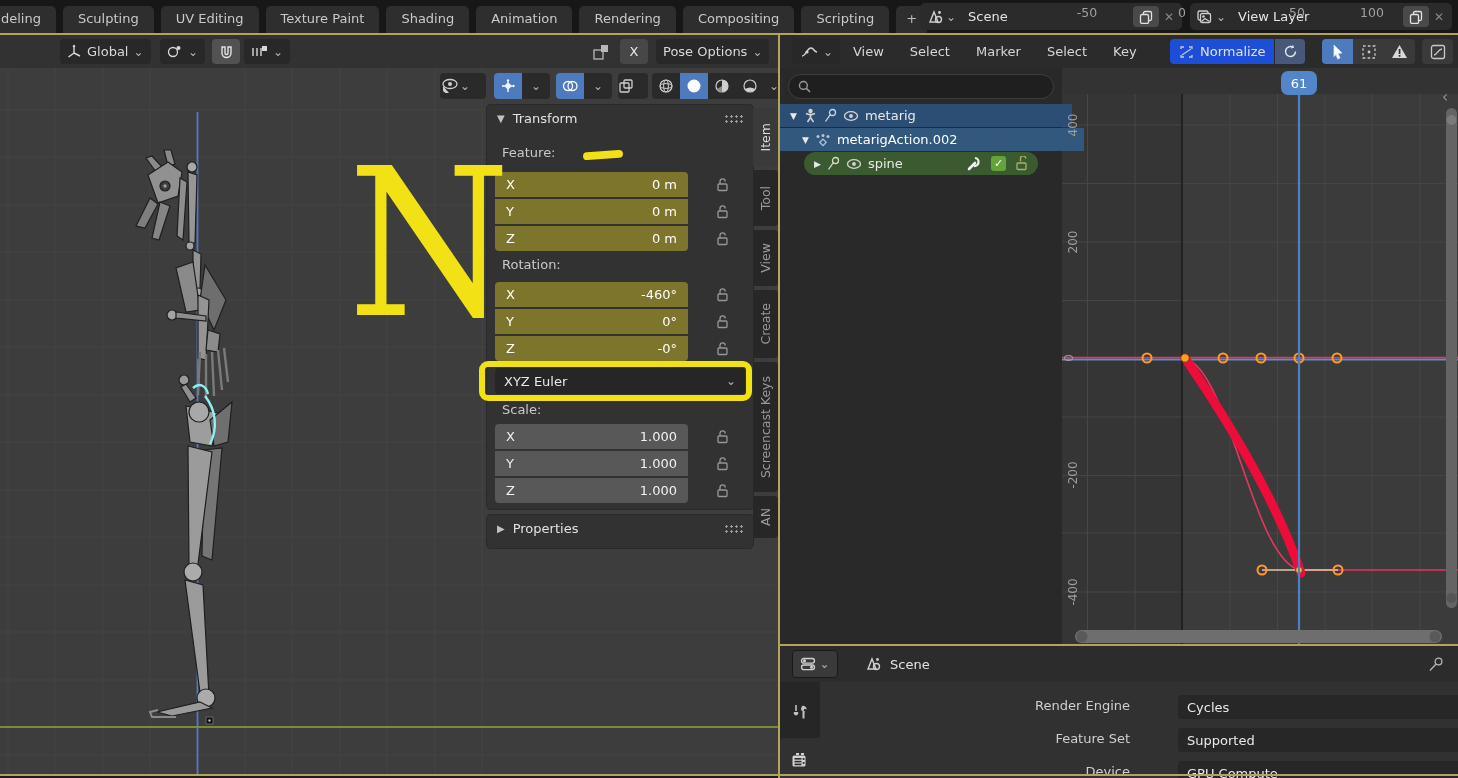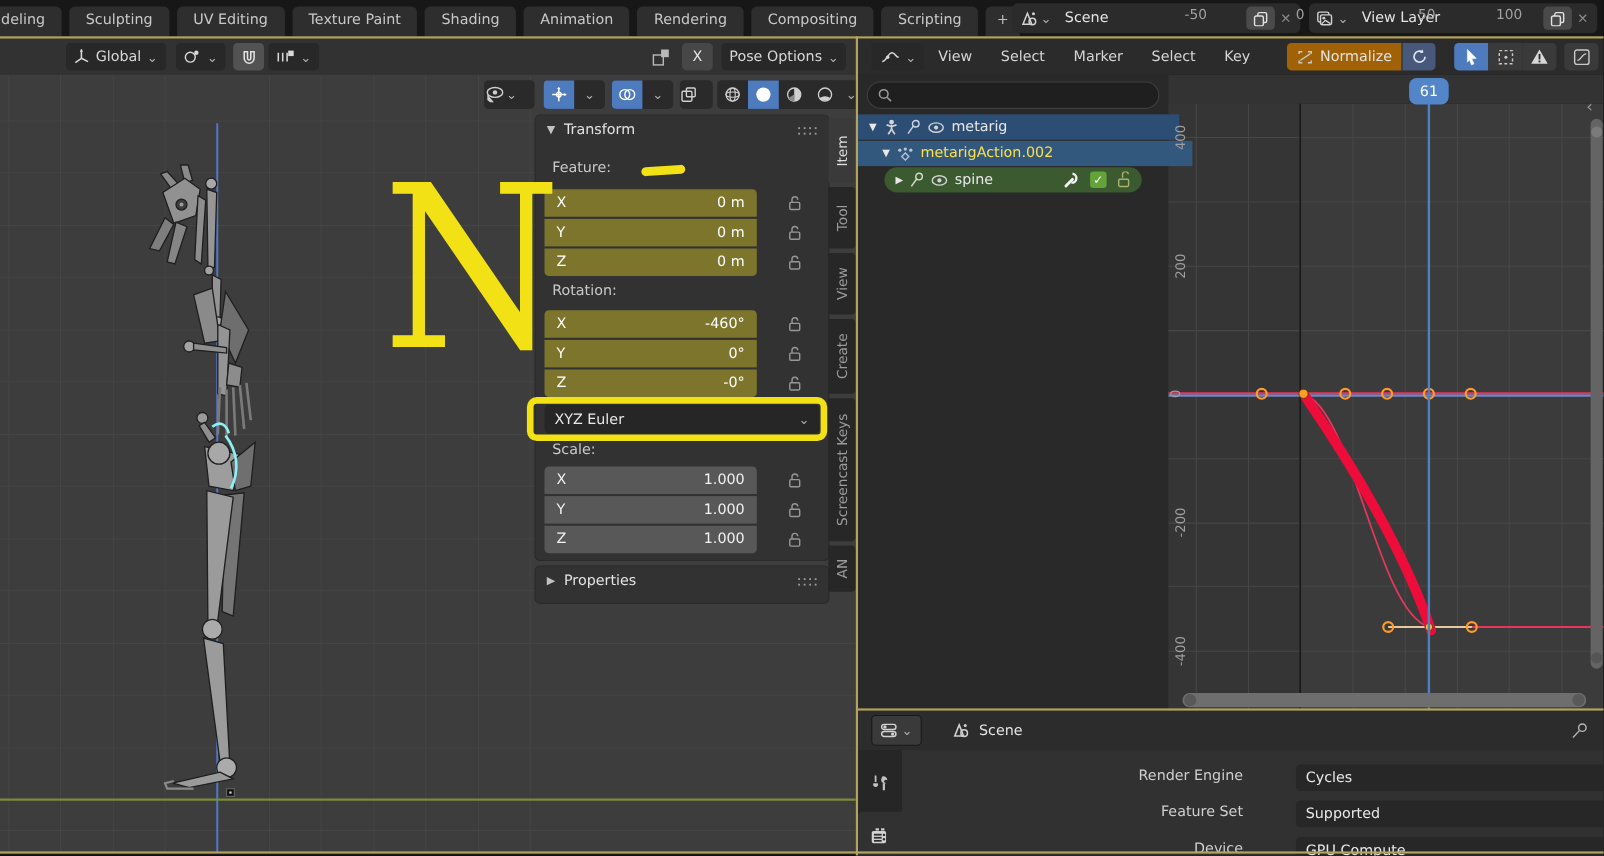--- a/index.html
+++ b/index.html
@@ -49,21 +49,21 @@
            display:flex;align-items:center;justify-content:center;}
   .sidetab span{writing-mode:vertical-rl;transform:rotate(180deg);white-space:nowrap;font-size:12.5px;}
   .sidetab.active{background:#3a3a3a;color:#dedede;}
   .marker-stroke{background:#f2e114;border-radius:5px;}
   .bigN{color:#f2e114;font-family:"DejaVu Serif","Liberation Serif",serif;font-size:206px;line-height:0.74;transform:scaleX(0.9);transform-origin:left top;}
   .hl-rect{border:6px solid #f2e114;border-radius:9px;z-index:20;}
 
   
   .ge-header{left:780px;top:35px;width:678px;height:33px;background:#2b2b2b;z-index:5;}
   .menu{color:#d6d6d6;padding:0 13px;}
-  .normpill{background:#a16207;border-radius:4px 0 0 4px;height:25px;display:flex;align-items:center;gap:6px;padding:0 9px;color:#e2e2e2;}
+  .normpill{background:#1d4ed8;border-radius:4px 0 0 4px;height:25px;display:flex;align-items:center;gap:6px;padding:0 9px;color:#e2e2e2;}
   .refbtn{background:#47587a;border-radius:0 4px 4px 0;height:25px;width:30px;display:flex;align-items:center;justify-content:center;margin-left:1px;}
   .ge-chan{left:780px;top:68px;width:282px;height:578px;background:#292929;z-index:3;}
   .searchbox{position:absolute;left:8px;top:6px;width:266px;height:25px;background:#1f1f1f;border:1px solid #3e3e3e;border-radius:13px;display:flex;align-items:center;gap:6px;padding:0 9px;box-sizing:border-box;}
   .chrow{position:absolute;left:0;width:282px;height:23px;display:flex;align-items:center;gap:6px;color:#e8e8e8;}
   .ge-ruler{left:1062px;top:68px;width:396px;height:26px;background:#333333;z-index:4;}
   .rlabel{position:absolute;top:5px;color:#a0a0a0;font-size:12.5px;transform:translateX(-50%);}
   .framebadge{position:absolute;left:1281px;top:71px;width:36px;height:24px;background:#5286c8;border-radius:7px;color:#fff;
               display:flex;align-items:center;justify-content:center;z-index:8;font-size:13px;}
   .vlabel{position:absolute;color:#9e9e9e;font-size:12px;transform:translate(-50%,-50%) rotate(-90deg);z-index:4;}
 
@@ -571,21 +571,21 @@
       <span>metarig</span>
     </div>
     <div class="chrow" style="top:60px;background:#33587e;padding-left:22px;">
       <span style="font-size:9px;color:#e8e8e8;">▼</span>
       <svg width="16" height="14" viewBox="0 0 16 14">
         <circle cx="3" cy="3.5" r="1.5" fill="#b9c6d6"></circle>
         <circle cx="8" cy="2.5" r="1.5" fill="#b9c6d6"></circle>
         <circle cx="13" cy="3.5" r="1.5" fill="#b9c6d6"></circle>
         <rect x="5.7" y="7" width="4.6" height="4.6" transform="rotate(45 8 9.3)" fill="none" stroke="#b9c6d6" stroke-width="1.2"></rect>
       </svg>
-      <span style="color:#fde047;">metarigAction.002</span>
+      <span style="color:#ffffff;">metarigAction.002</span>
     </div>
     <div class="chrow" style="top:84px;left:24px;width:234px;background:#3b5a30;border-radius:12px;padding-left:10px;box-sizing:border-box;">
       <span style="font-size:9px;color:#e8e8e8;">▶</span>
       <svg width="13" height="15" viewBox="0 0 13 15">
         <circle cx="8.5" cy="4.5" r="3" fill="none" stroke="#d4ddc9" stroke-width="1.3"></circle>
         <line x1="6.3" y1="6.7" x2="1.5" y2="13.5" stroke="#d4ddc9" stroke-width="1.3"></line>
       </svg>
       <svg width="16" height="12" viewBox="0 0 16 12">
         <ellipse cx="8" cy="6" rx="6.5" ry="4.3" fill="none" stroke="#d4d4d4" stroke-width="1.3"></ellipse>
         <circle cx="8" cy="6" r="1.9" fill="#d4d4d4"></circle>

